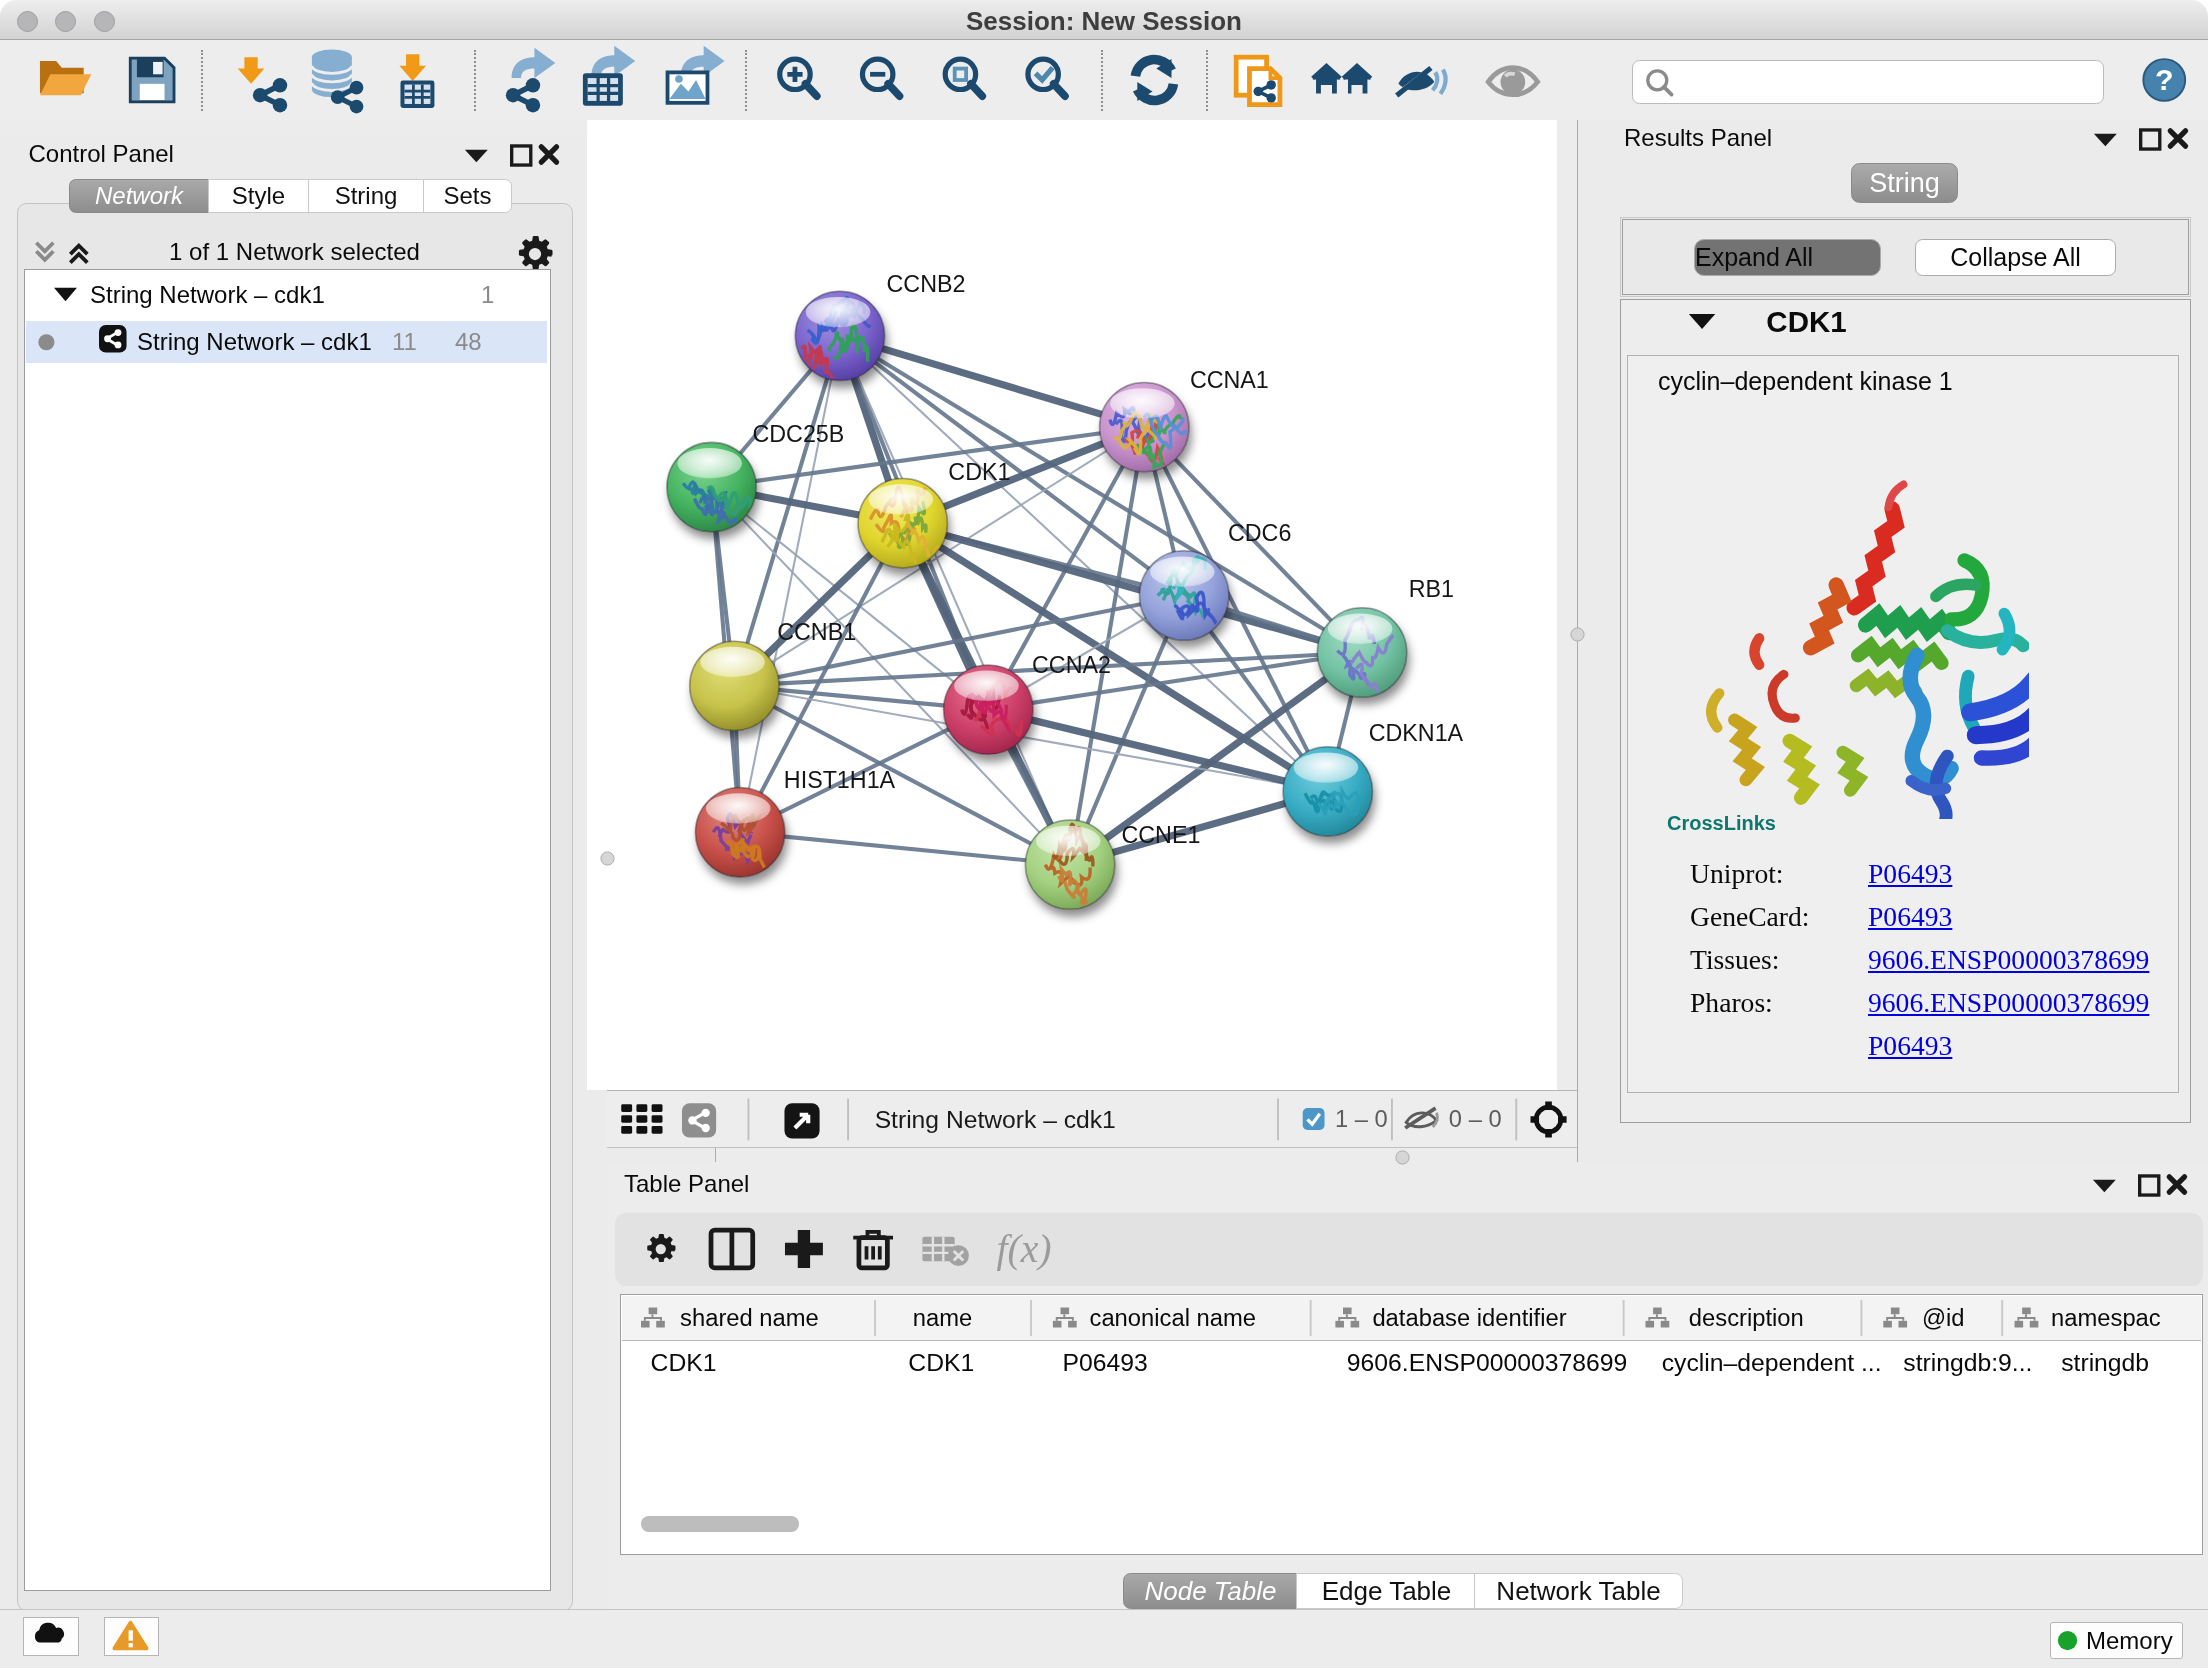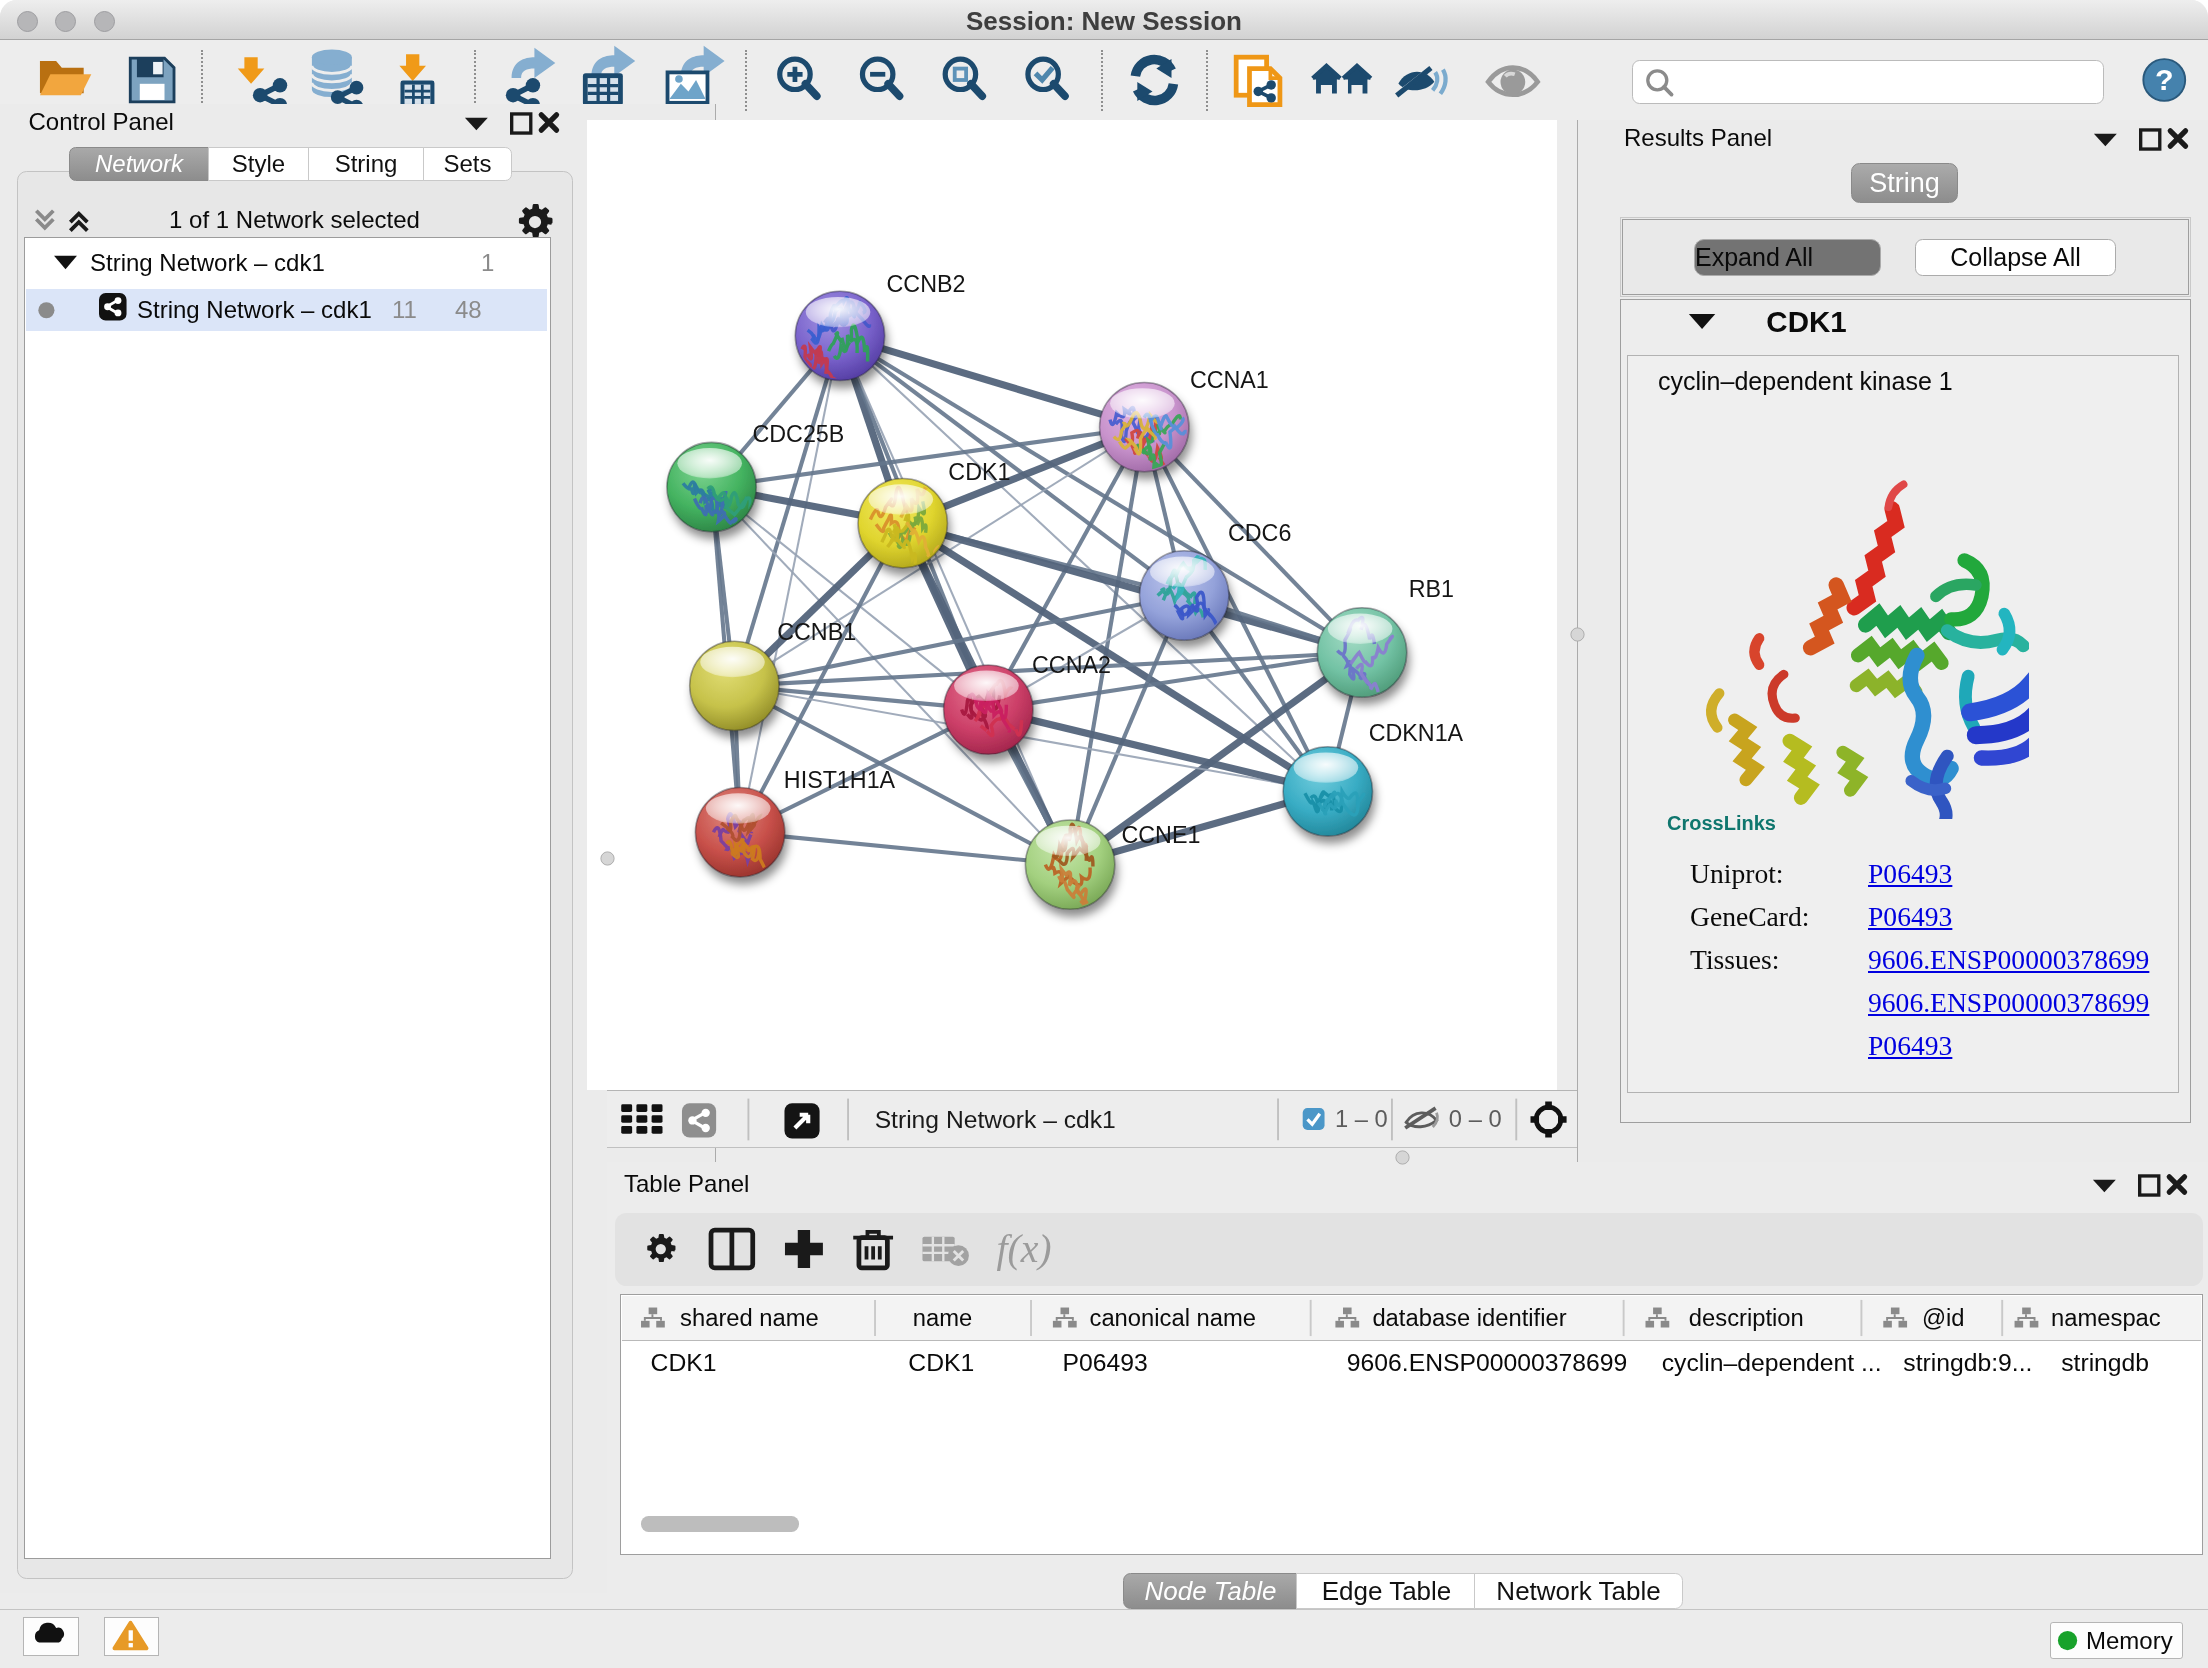--- a/index.html
+++ b/index.html
@@ -3,21 +3,21 @@
 html,body{margin:0;padding:0;}
 body{width:2208px;height:1668px;background:#fff;font-family:"Liberation Sans",sans-serif;position:relative;overflow:hidden;}
 #win{position:absolute;left:0;top:0;width:2208px;height:1668px;background:#ececec;border-radius:17px 17px 0 0;overflow:hidden;}
 #titlebar{position:absolute;left:0;top:0;width:2208px;height:39px;background:linear-gradient(#eeeeee,#d2d2d2);border-bottom:1px solid #a5a5a5;}
 .tl{position:absolute;top:10.5px;width:19px;height:19px;border-radius:50%;background:#b6b6b8;border:1px solid #9d9da0;}
 #title{position:absolute;top:5.7px;left:0;width:100%;text-align:center;font-size:26px;font-weight:bold;color:#3e3e3e;}
 #toolbar{position:absolute;left:0;top:40px;width:2208px;height:80px;background:#ededed;}
 .tsep{position:absolute;top:9.5px;height:61px;width:0;border-left:2.9px dotted #8f8f8f;}
 #searchbox{position:absolute;left:1632px;top:20px;width:470px;height:42px;background:#fff;border:1.9px solid #bbb;border-radius:7.6px;}
 
-#controlpanel{position:absolute;left:0;top:104px;width:716px;height:1489px;background:#ebebeb;border-right:1.9px solid #ababab;box-sizing:border-box;}
+#controlpanel{position:absolute;left:0;top:136px;width:716px;height:1489px;background:#ebebeb;border-right:1.9px solid #ababab;box-sizing:border-box;}
 #networkview{position:absolute;left:587px;top:120px;width:970px;height:970px;background:#ffffff;}
 #netbar{position:absolute;left:607px;top:1090px;width:970px;height:58px;background:#ededed;border-top:1.9px solid #b5b5b5;border-bottom:1px solid #c0c0c0;box-sizing:border-box;}
 #resultspanel{position:absolute;left:1577px;top:120px;width:632px;height:1042px;background:#ebebeb;border-left:1.9px solid #ababab;box-sizing:border-box;}
 #tablepanel{position:absolute;left:607px;top:1162px;width:1602px;height:447px;background:#ececec;}
 #statusbar{position:absolute;left:0;top:1609px;width:2208px;height:59px;background:#ececec;border-top:1px solid #c4c4c4;}
 
 .tab{display:inline-block;text-align:center;font-size:24px;color:#111;background:#fff;border:1px solid #c9c9c9;position:relative;z-index:3;}
 .seltab{background:linear-gradient(#a9a9a9,#8d8d8d);color:#fff;border-color:#8a8a8a;font-style:italic;}
 a.lnk{color:#0000e0;text-decoration:underline;}
 </style></head>
@@ -577,20 +577,21 @@
       <path d="M324,302 q46,0 66,-26 l12,-16" stroke="#2438c9" stroke-width="18.9"></path>
       <path d="M330,326 q40,2 58,-18 l16,-18" stroke="#3046d2" stroke-width="16.2"></path>
       <path d="M294,324 q-20,28 -6,48 q12,18 -6,34" stroke="#2f55c0" stroke-width="13.5"></path>
       <path d="M256,350 q18,14 36,8" stroke="#3a62c9" stroke-width="12.2"></path>
     </svg>
     <div class="crosslinks" style="position:absolute;left:89px;top:692px;font-size:20px;font-weight:bold;color:#0f766e;font-family:Liberation Sans, sans-serif;">CrossLinks</div>
     <div style="position:absolute;left:112px;top:732px;font-size:27.6px;color:#0a0a0a;font-family:'Liberation Serif',serif;line-height:43px;width:476px;">
       <div>Uniprot:</div>
         <div>GeneCard:</div>
         <div>Tissues:</div>
+        <div>Pharos:</div>
     </div>
     <div style="position:absolute;left:290px;top:732px;font-size:27.6px;font-family:'Liberation Serif',serif;line-height:43px;">
       <div><a class="lnk">P06493</a></div>
         <div><a class="lnk">P06493</a></div>
         <div><a class="lnk">9606.ENSP00000378699</a></div>
         <div><a class="lnk">9606.ENSP00000378699</a></div>
         <div><a class="lnk">P06493</a></div>
     </div>
   </div>
   <div id="tablepanel">

